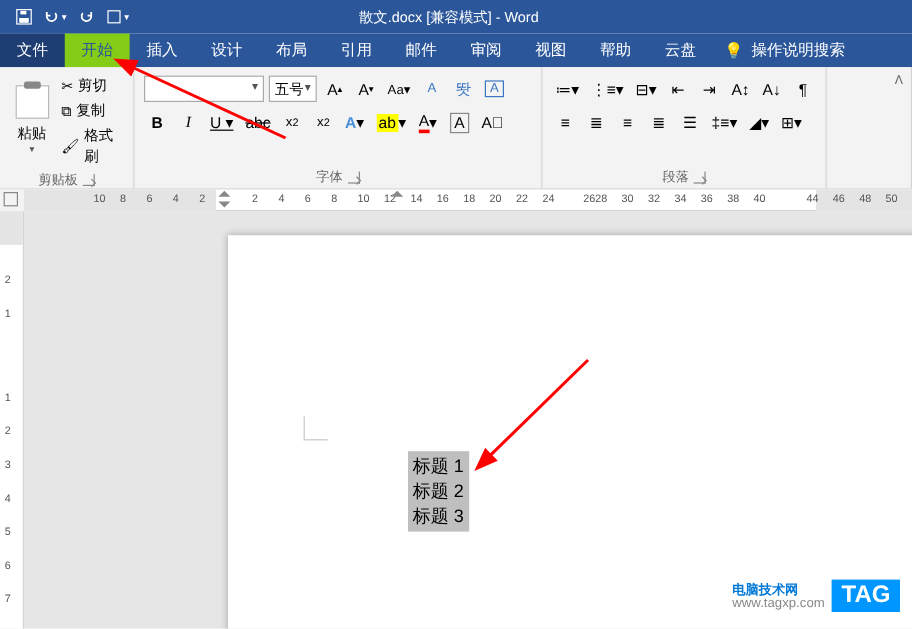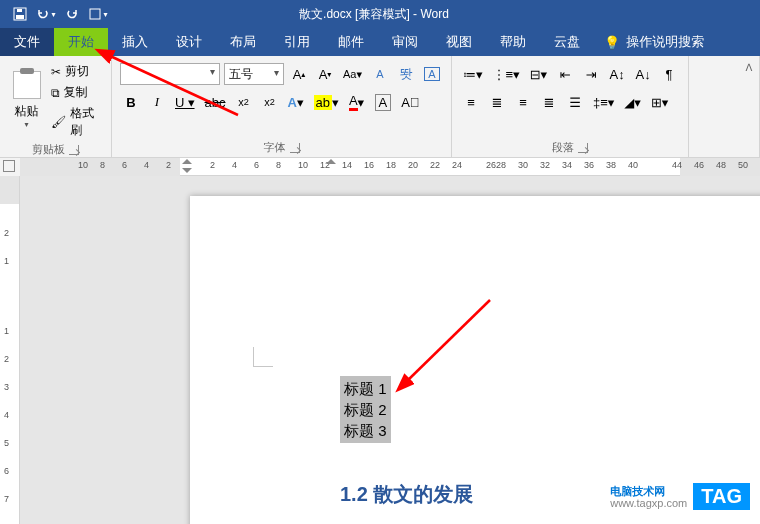--- a/index.html
+++ b/index.html
@@ -24,21 +24,21 @@
 .clipboard .paste-big { display: flex; flex-direction: column; align-items: center; justify-content: center; width: 44px; padding: 4px; cursor: pointer; }
 .clipboard .paste-big .icon { width: 28px; height: 28px; background: #fff; border: 1px solid #b8b8b8; position: relative; }
 .clipboard .paste-big .icon::after { content: ""; position: absolute; top: -4px; left: 6px; width: 14px; height: 6px; background: #888; border-radius: 2px; }
 .clipboard .small-items { display: flex; flex-direction: column; gap: 2px; padding-top: 2px; }
 .clipboard .small-item { display: flex; align-items: center; gap: 4px; font-size: 12px; cursor: pointer; padding: 1px 4px; }
 
 .font-group { flex: 0 0 340px; }
 .font-row { display: flex; align-items: center; gap: 4px; padding: 3px 2px; }
 .font-name { width: 100px; height: 22px; border: 1px solid #ababab; background: #fff; position: relative; }
 .font-name::after { content: "▾"; position: absolute; right: 4px; top: 2px; font-size: 10px; color: #555; }
-.font-size { width: 60px; height: 22px; border: 1px solid #ababab; background: #fff; font-size: 12px; padding-left: 4px; display: flex; align-items: center; position: relative; }
+.font-size { width: 40px; height: 22px; border: 1px solid #ababab; background: #fff; font-size: 12px; padding-left: 4px; display: flex; align-items: center; position: relative; }
 .font-size::after { content: "▾"; position: absolute; right: 4px; top: 3px; font-size: 10px; color: #555; }
 .rbtn { height: 22px; min-width: 22px; display: flex; align-items: center; justify-content: center; font-size: 13px; cursor: pointer; padding: 0 3px; }
 .rbtn.small { font-size: 11px; }
 
 .para-group { flex: 0 0 205px; }
 .collapse-btn { position: absolute; right: 2px; top: 2px; width: 18px; height: 18px; display: flex; align-items: center; justify-content: center; cursor: pointer; color: #666; font-size: 10px; }
 
 .ruler-h { height: 18px; background: #fff; border-bottom: 1px solid #d4d4d4; position: relative; font-size: 9px; color: #555; }
 .ruler-h::before { content: ""; position: absolute; left: 0; top: 0; width: 20px; height: 18px; background: #f3f3f3; border-right: 1px solid #d4d4d4; }
 .ruler-l-corner { position: absolute; left: 3px; top: 2px; width: 12px; height: 12px; border: 1px solid #888; }
@@ -288,21 +288,20 @@
       </div>
   </div>
   <div class="page-area">
     <div class="page">
       <div class="page-mark"></div>
       <div class="heading-block">
         <div>标题 1</div>
         <div>标题 2</div>
         <div>标题 3</div>
       </div>
-      <div class="blue-heading">1.2 散文的发展</div>
     </div>
   </div>
 </div>
 
 <svg class="arrow" style="left:0;top:0;" width="760" height="524">
   <defs>
       <marker id="ah" markerWidth="10" markerHeight="10" refX="2" refY="3" orient="auto">
         <path d="M0,0 L0,6 L8,3 z" fill="#ff0000"></path>
       </marker>
     </defs>

